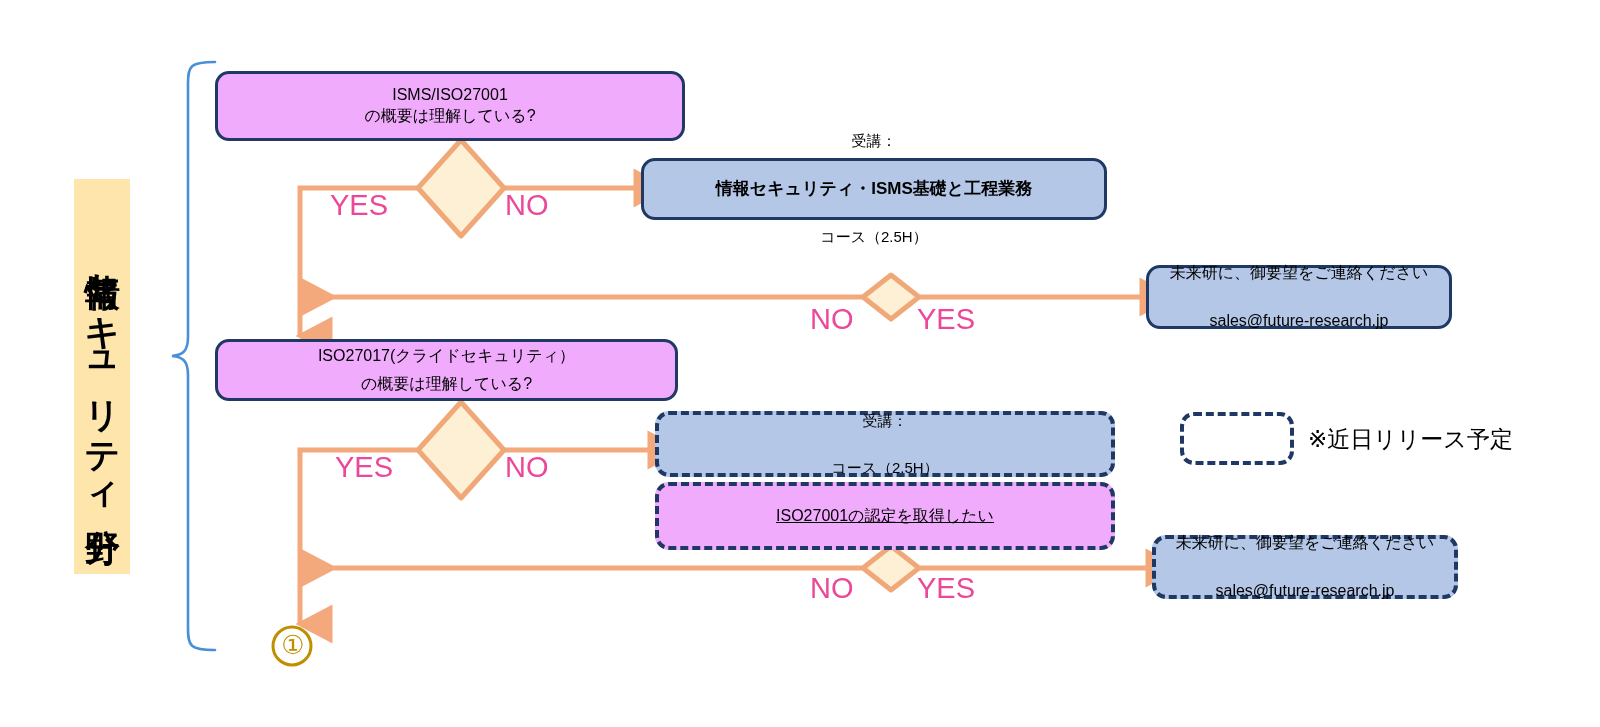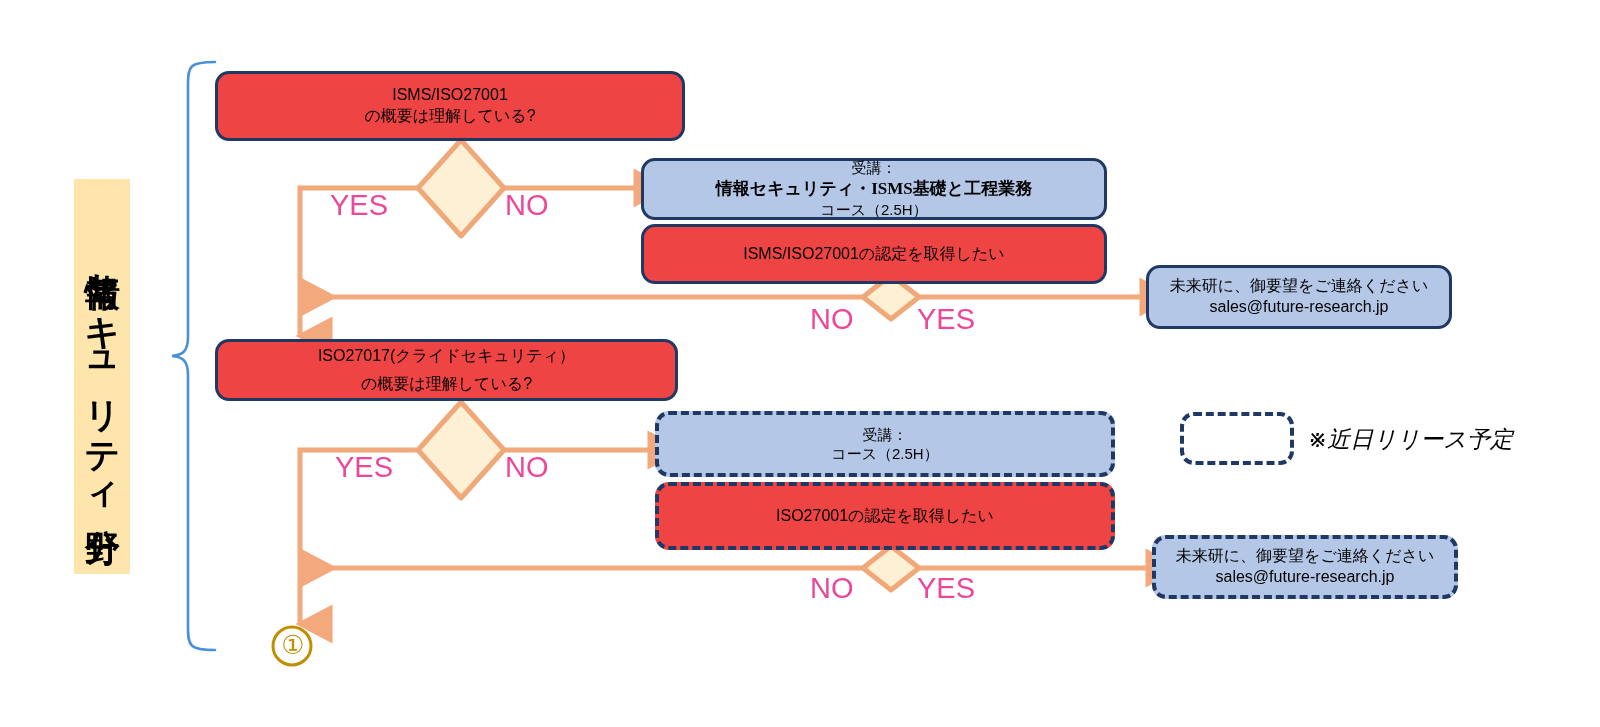--- a/index.html
+++ b/index.html
@@ -49,38 +49,37 @@
     border-radius: 14px;
     display: flex;
     flex-direction: column;
     align-items: center;
     justify-content: center;
     text-align: center;
     color: #000000;
     line-height: 1.30;
     padding: 2px 10px;
   }
-  .box.green  { background: #ef4444; }
-  .box.blue   { background: #B4C7E7; }
+  .box.green  { background: #f0abfc; }
+  .box.blue   { background: #B4C7E7; gap: 27px; }
   .box.dashed { border-style: dashed; border-width: 4px; }
   .box .ln  { display: block; white-space: nowrap; }
-  .box .bold { font-weight: bold; font-family: Liberation Serif, serif; }
+  .box .bold { font-weight: bold; }
 
   .legend-box {
     position: absolute;
     box-sizing: border-box;
     border: 4px dashed #1F3864;
     border-radius: 14px;
     background: #ffffff;
   }
   .legend-text {
     position: absolute;
     color: #000000;
     white-space: nowrap;
-    font-style: italic;
   }
 
   
   .edge-label {
     position: absolute;
     color: #ec4899;
     white-space: nowrap;
   }
 
   
@@ -177,40 +176,37 @@
     <span class="ln">ISMS/ISO27001</span>
     <span class="ln">の概要は理解している?</span>
   </div>
 
   <div class="box blue" style="left:641px; top:158px; width:466px; height:62px; font-size:15px;">
     <span class="ln">受講：</span>
     <span class="ln bold" style="font-size:17px;">情報セキュリティ・ISMS基礎と工程業務</span>
     <span class="ln">コース（2.5H）</span>
   </div>
 
-  <div class="box green" style="left:641px; top:224px; width:466px; height:60px; font-size:16px;">
-    <span class="ln">ISMS/ISO27001の認定を取得したい</span>
-  </div>
 
   <div class="box blue" style="left:1146px; top:265px; width:306px; height:64px; font-size:16px;">
     <span class="ln">未来研に、御要望をご連絡ください</span>
     <span class="ln">sales@future-research.jp</span>
   </div>
 
   <div class="box green" style="left:215px; top:339px; width:463px; height:62px; font-size:16px;">
     <span class="ln" style="margin-bottom:7px;">ISO27017(クライドセキュリティ）</span>
     <span class="ln">の概要は理解している?</span>
   </div>
 
   <div class="box blue dashed" style="left:655px; top:411px; width:460px; height:66px; font-size:15px;">
     <span class="ln">受講：</span>
     <span class="ln">コース（2.5H）</span>
   </div>
 
-  <div class="box green dashed" style="left:655px; top:482px; width:460px; height:68px; font-size:16px;">
+  <div class="box green dashed" style="left:655px; top:482px; width:460px; height:68px; font-size:16px;text-decoration:underline;">
     <span class="ln">ISO27001の認定を取得したい</span>
   </div>
 
   <div class="box blue dashed" style="left:1152px; top:535px; width:306px; height:64px; font-size:16px;">
     <span class="ln">未来研に、御要望をご連絡ください</span>
     <span class="ln">sales@future-research.jp</span>
   </div>
 
   <div class="legend-box" style="left:1180px; top:412px; width:114px; height:53px;"></div>
   <div class="legend-text" style="left:1308px; top:424px; font-size:23px;">※近日リリース予定</div>

